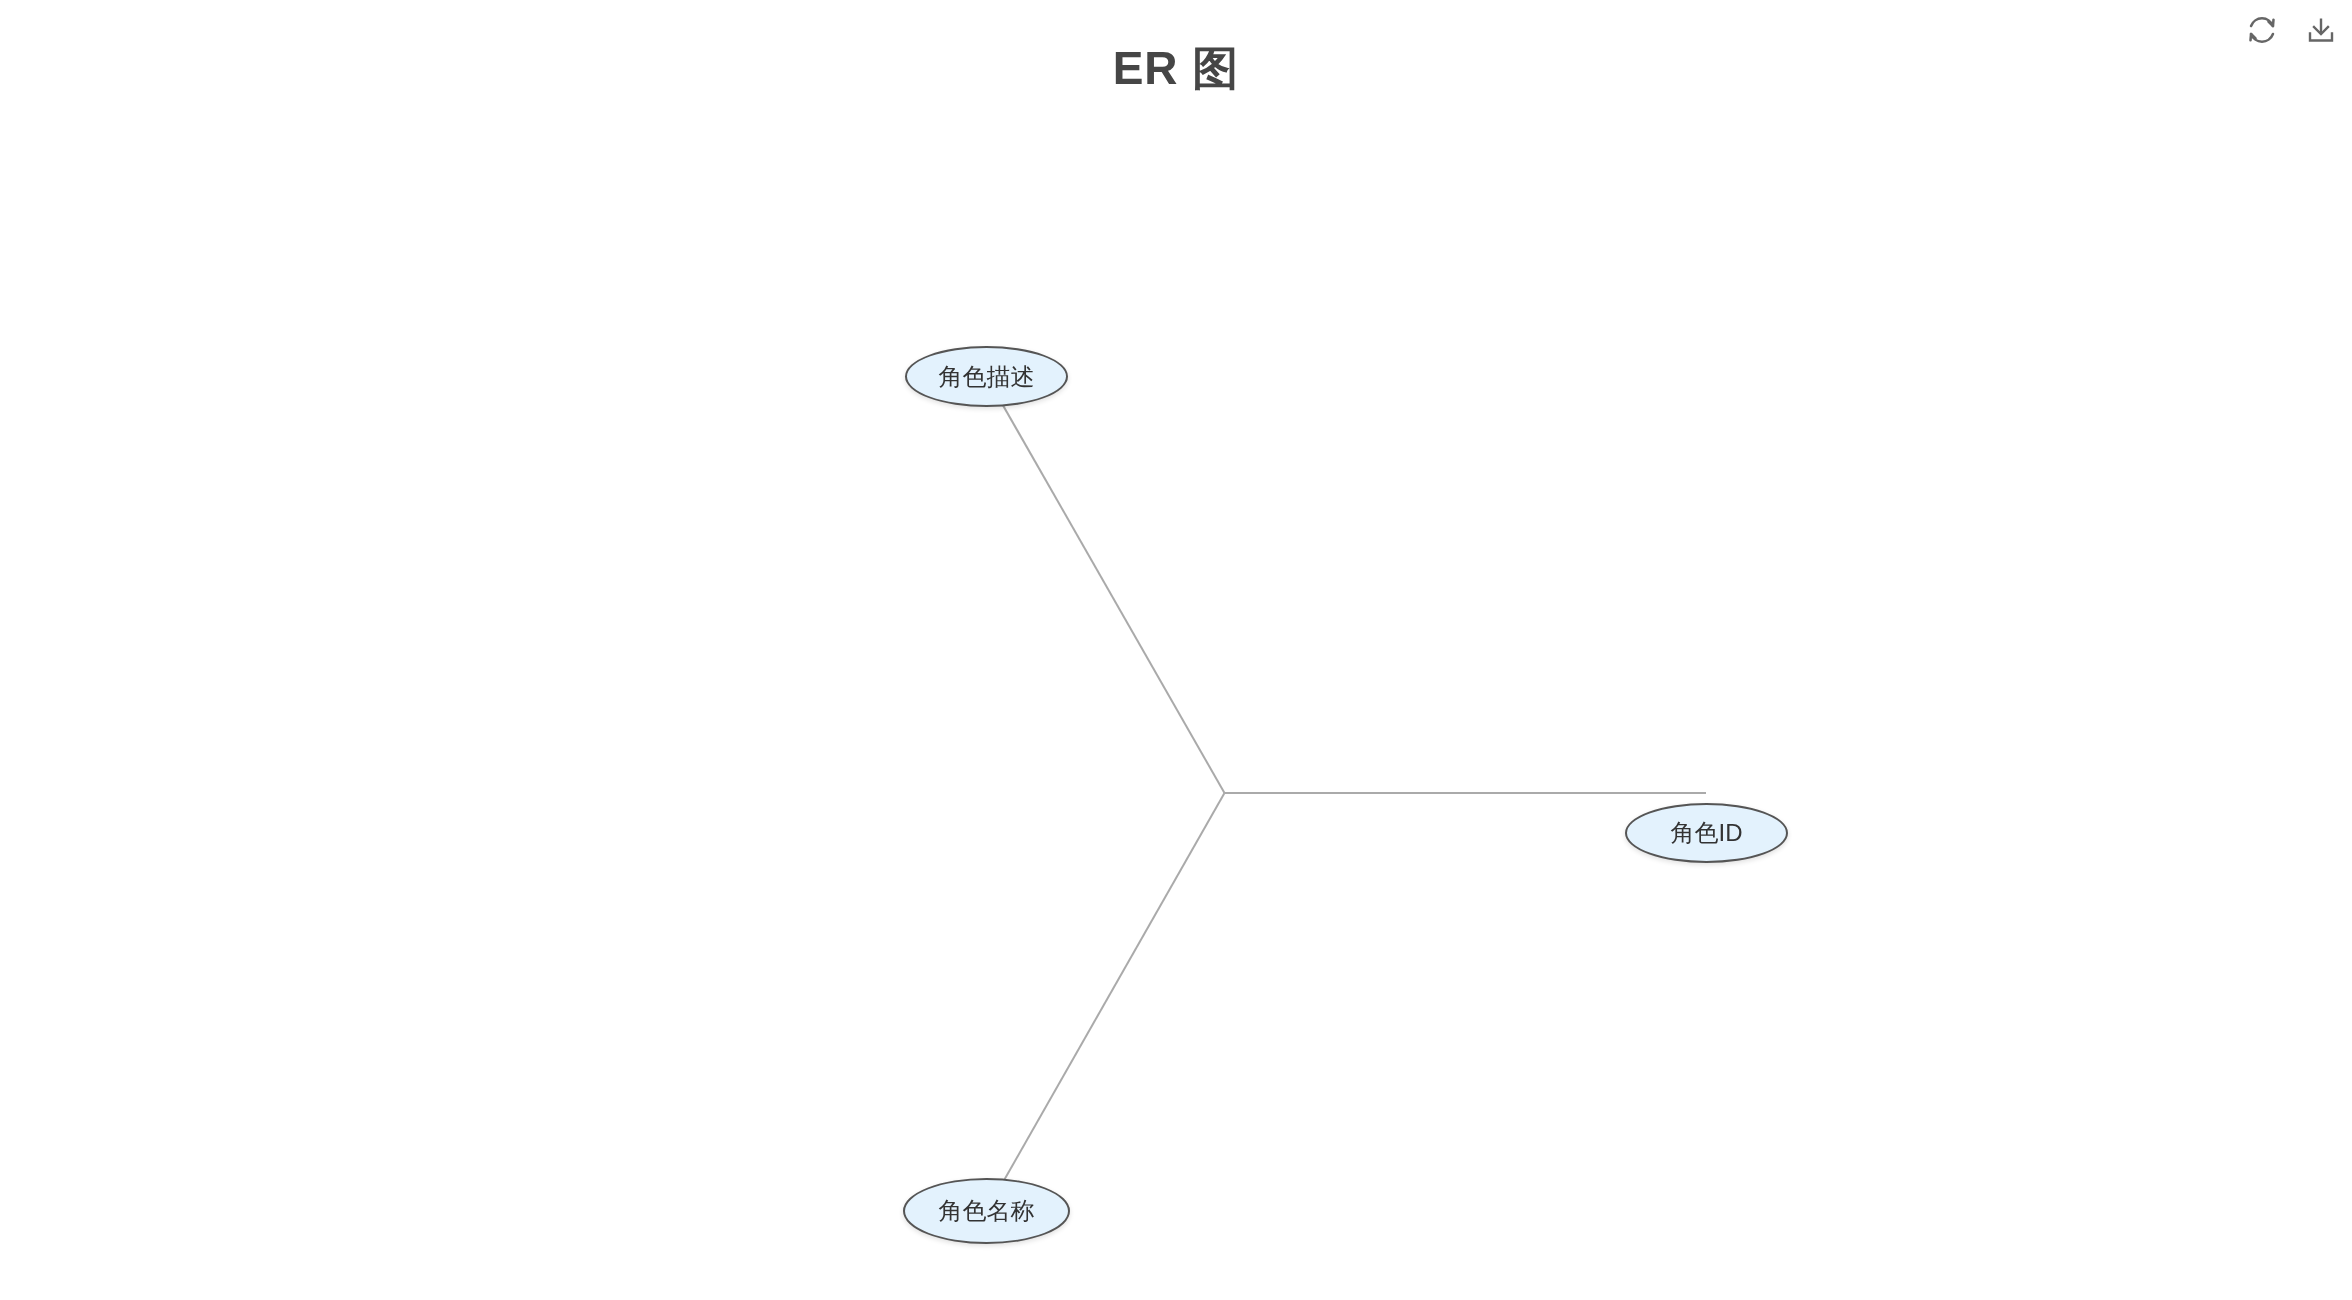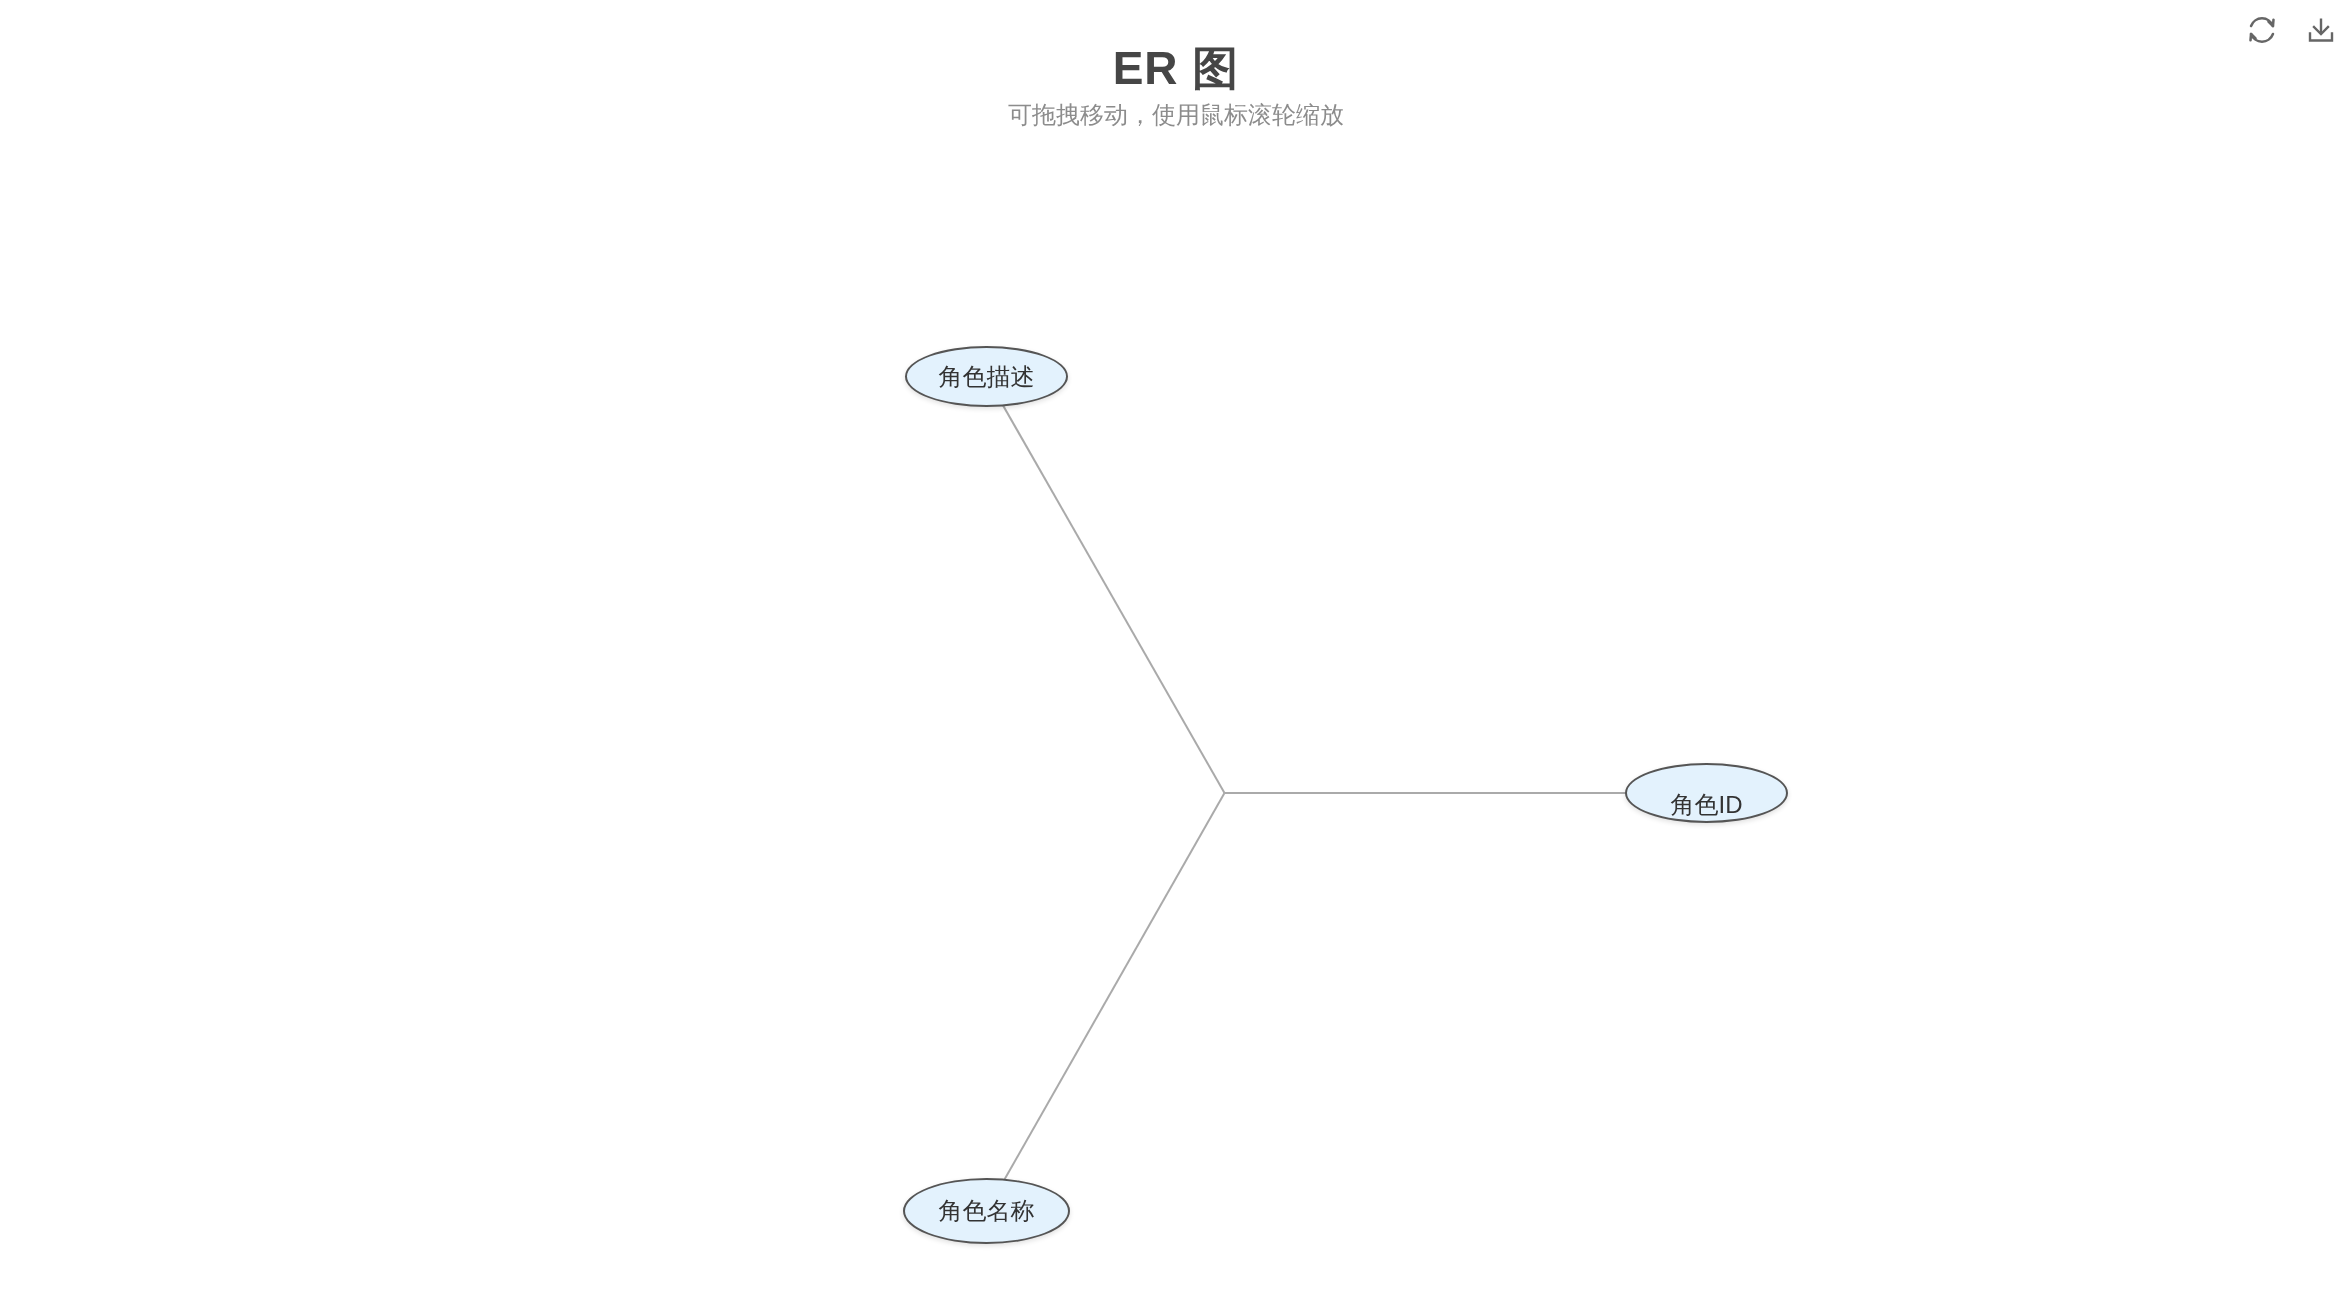--- a/index.html
+++ b/index.html
@@ -86,30 +86,29 @@
     font-size: 28px;
     font-weight: 700;
   }
   .attr {
     border: 2px solid var(--node-border, #555555);
     border-radius: 50%;
     font-size: 24px;
     font-weight: 400;
   }
   .attr-desc { left: 905px;  top: 346px;  width: 163px; height: 61px; }
-  .attr-id   { left: 1625px; top: 763px;  width: 163px; height: 60px; align-items: flex-end; }
+  .attr-id   { left: 1625px; top: 803px;  width: 163px; height: 60px; }
   .attr-name { left: 903px;  top: 1178px; width: 167px; height: 66px; }
 </style>
 </head>
 <body>
 
 <div class="stage">
 
   <div class="chart-title">ER 图</div>
-  <div class="chart-subtitle">可拖拽移动，使用鼠标滚轮缩放</div>
 
   <div class="toolbox">
     <button class="tool-btn">
       <svg width="36" height="36" viewBox="0 0 34 34" stroke-width="2.4" stroke-linecap="round" stroke-linejoin="round">
         <path d="M 6.66 13.24 A 11 11 0 0 1 27.34 13.24"></path>
         <polyline points="27.86 7.26, 27.34 13.24, 23.1 9.0"></polyline>
         <path d="M 27.34 20.76 A 11 11 0 0 1 6.66 20.76"></path>
         <polyline points="6.14 26.74, 6.66 20.76, 10.9 25.0"></polyline>
       </svg>
     </button>

